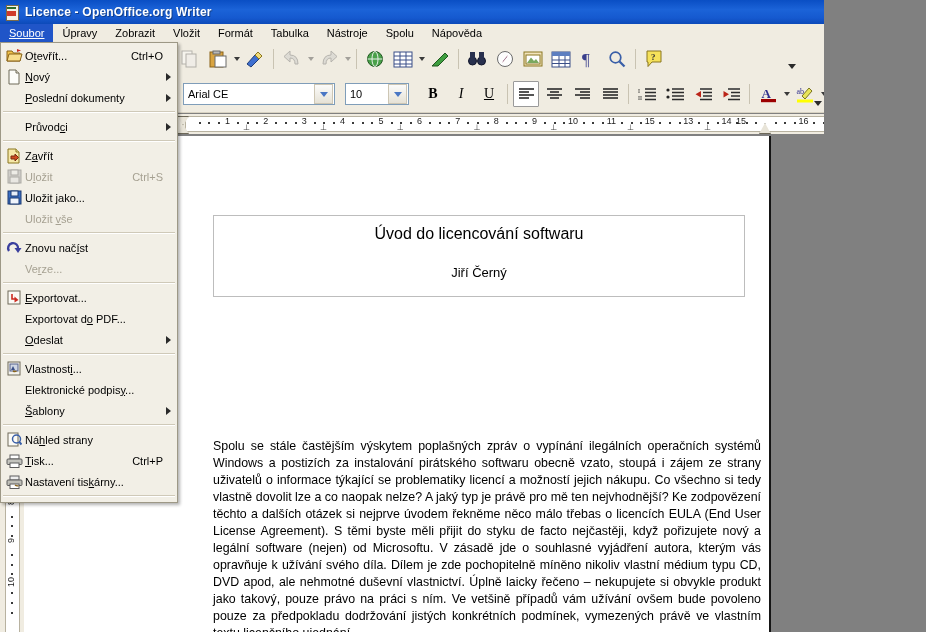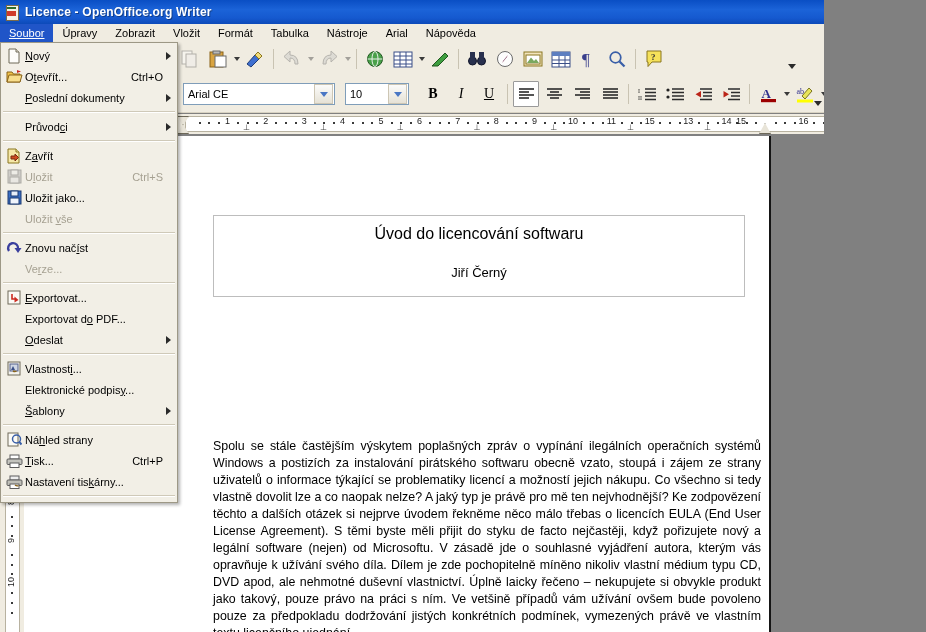--- a/index.html
+++ b/index.html
@@ -416,21 +416,21 @@
     <div class="mi">
         <span>Formát</span>
       </div>
     <div class="mi">
         <span>Tabulka</span>
       </div>
     <div class="mi">
         <span>Nástroje</span>
       </div>
     <div class="mi">
-        <span>Arial</span>
+        <span>Spolu</span>
       </div>
     <div class="mi">
         <span>Nápověda</span>
       </div>
   </div>
 
   <div class="toolbar" id="toolbar-standard">
     <div class="tb-inner">
       <div class="tbtn" style="width:12px;overflow:hidden">
         <svg width="22" height="20" viewBox="0 0 22 20">
@@ -855,39 +855,39 @@
         <div class="doc-author">Jiří Černý</div>
       </div>
       <div class="body-text" id="para-1"><span>Spolu se stále častějším výskytem poplašných zpráv o vypínání ilegálních operačních systémů Windows a postizích za instalování pirátského softwaru obecně vzato, stoupá i zájem ze strany uživatelů o informace týkající se problematiky licencí a možností jejich nákupu. Co všechno si tedy vlastně dovolit lze a co naopak nelze? A jaký typ je právě pro mě ten nejvhodnější? Ke zodpovězení těchto a dalších otázek si nejprve úvodem řekněme něco málo třebas o </span><b>licencích EULA</b><span> (End User License Agreement). S těmi byste měli přijit do styku de facto nejčastěji, když pořizujete nový a legální software (nejen) od Microsoftu. V zásadě jde o souhlasné vyjádření autora, kterým vás opravňuje k užívání svého </span><b>díla</b><span>. Dílem je zde pochopitelně míněno nikoliv vlastní médium typu CD, DVD apod, ale nehmotné duševní vlastnictví. Úplně laicky řečeno – nekupujete si obvykle produkt jako takový, pouze právo na práci s ním. Ve vetšině případů vám užívání ovšem bude povoleno pouze za předpokladu dodržování jistých konkrétních </span><b>podmínek</b><span>, vymezených právě ve vlastním textu licenčního ujednání.</span></div>
 
     </div>
   </div>
 
   <div class="dropdown" id="file-menu">
       <div class="dd-item">
         <div class="dd-icon">
-          <svg width="16" height="16" viewBox="0 0 16 16">
-            <path d="M3 1 H10 L13 4 V15 H3 Z" fill="#fdfdfa" stroke="#6f6a59"></path>
-            <path d="M10 1 V4 H13" fill="#e8e4d6" stroke="#6f6a59"></path>
-          </svg>
-        </div>
-        <div class="dd-label"><u>N</u>ový</div>
-        <div class="dd-sub"></div>
-      </div>
-      <div class="dd-item">
-        <div class="dd-icon">
           <svg width="17" height="15" viewBox="0 0 17 15">
             <path d="M1 3 H6 L7.5 5 H14 V13 H1 Z" fill="#f0c24a" stroke="#8a6318"></path>
             <path d="M3 6 H16 L14 13 H1 Z" fill="#f8dd8c" stroke="#8a6318"></path>
             <path d="M11 1 L15 2.5 L11 4 Z" fill="#cc2b20"></path>
           </svg>
         </div>
         <div class="dd-label">O<u>t</u>evřít...</div>
         <div class="dd-short">Ctrl+O</div>
         <div style="width: 10px;"></div>
+      </div>
+      <div class="dd-item">
+        <div class="dd-icon">
+          <svg width="16" height="16" viewBox="0 0 16 16">
+            <path d="M3 1 H10 L13 4 V15 H3 Z" fill="#fdfdfa" stroke="#6f6a59"></path>
+            <path d="M10 1 V4 H13" fill="#e8e4d6" stroke="#6f6a59"></path>
+          </svg>
+        </div>
+        <div class="dd-label"><u>N</u>ový</div>
+        <div class="dd-sub"></div>
       </div>
       <div class="dd-item">
         <div class="dd-icon"></div>
         <div class="dd-label"><u>P</u>oslední dokumenty</div>
         <div class="dd-sub"></div>
       </div>
       <div class="dd-sep"></div>
       <div class="dd-item">
         <div class="dd-icon"></div>
         <div class="dd-label">Průvod<u>c</u>i</div>

